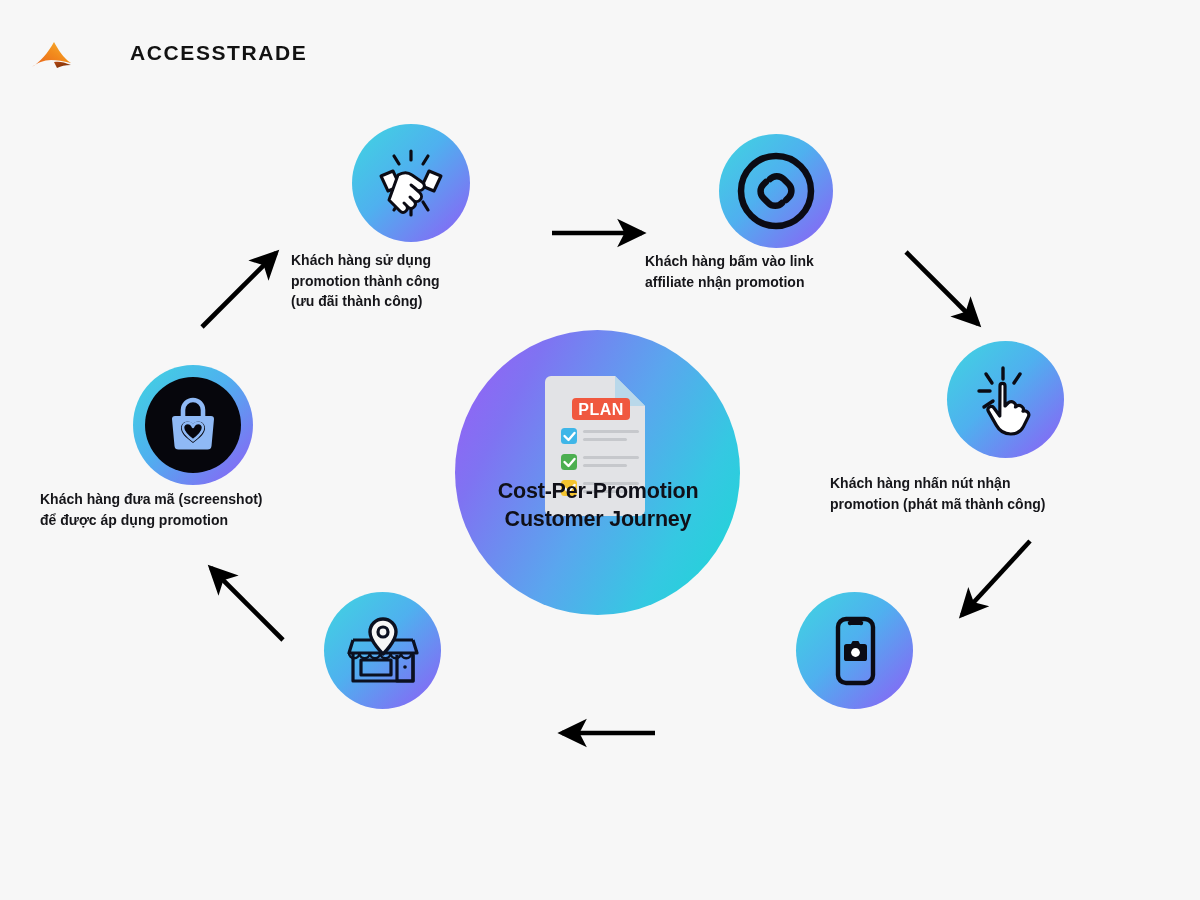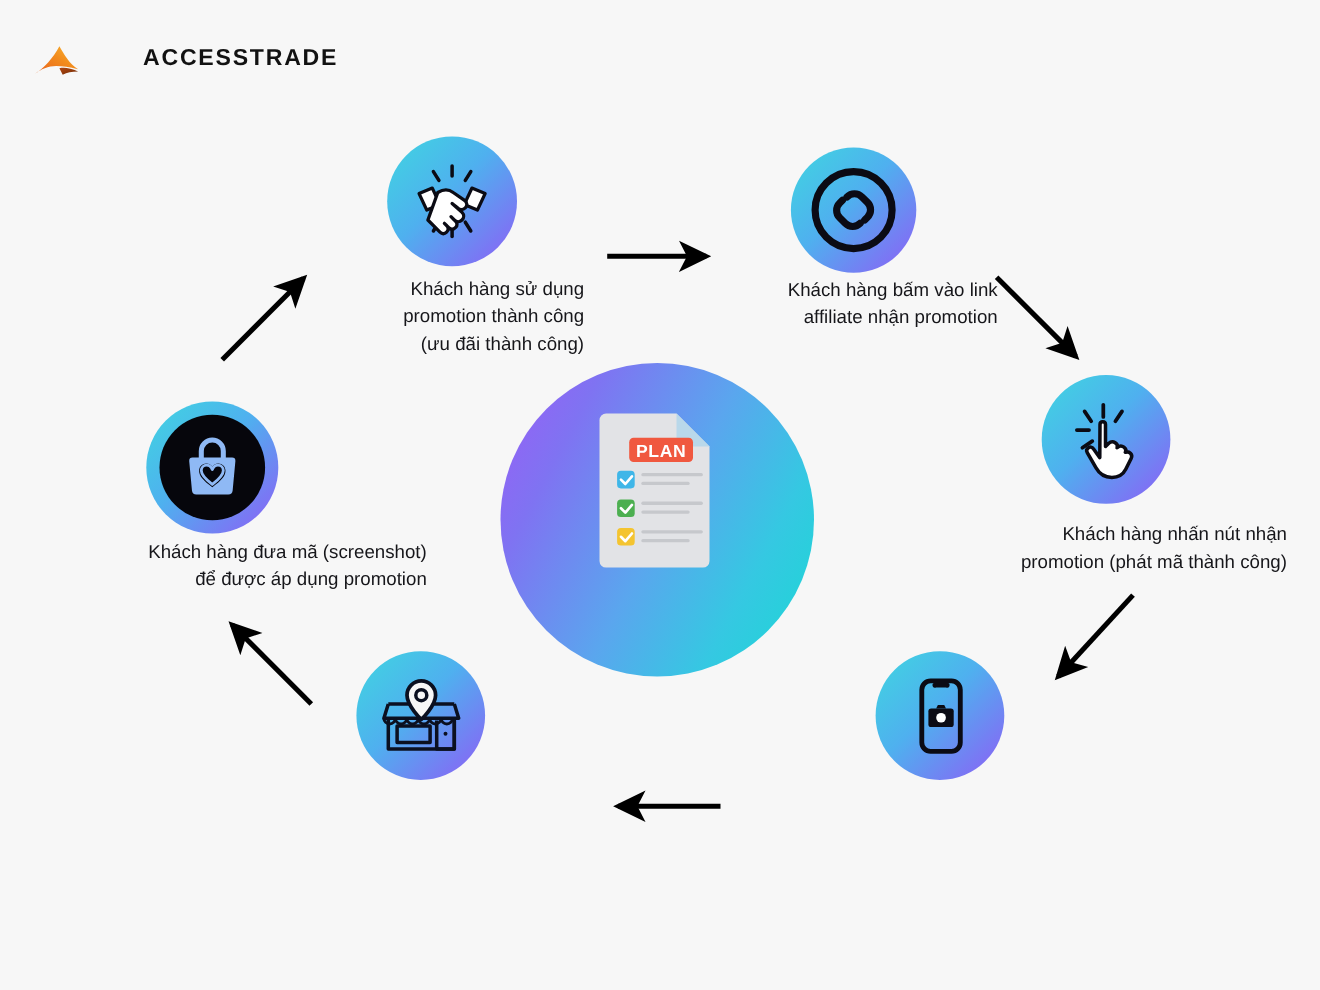--- a/index.html
+++ b/index.html
@@ -21,26 +21,27 @@
     margin-left:40px;
   }
   .bubble{
     position:absolute;border-radius:50%;
     display:flex;align-items:center;justify-content:center;
   }
   .bubble svg{display:block;}
 
   .caption{
     position:absolute;
-    text-align:right;
+    text-align:left;
     color:#16161a;
-    font-size:17px;
+    font-size:14px;
     line-height:1.48;
     font-family:"Liberation Sans","DejaVu Sans",sans-serif;
     white-space:pre-line;
+    font-weight:bold;
   }
 
   
   .center-circle{
     position:absolute;left:455px;top:330px;width:285px;height:285px;border-radius:50%;
     background:linear-gradient(125deg,#a濃);
   }
   .center-title{
     position:absolute;width:300px;text-align:center;
     left:448px;top:478px;
@@ -115,20 +116,22 @@
       <path d="M109.5 132 l4 4 l6 -7" stroke="#fff" stroke-width="2.4" fill="none" stroke-linecap="round" stroke-linejoin="round"></path>
       <rect x="128" y="126" width="56" height="3" rx="1.5" fill="#c6c8cc"></rect>
       <rect x="128" y="134" width="44" height="3" rx="1.5" fill="#c6c8cc"></rect>
 
       <rect x="106" y="150" width="16" height="16" rx="3.5" fill="#f4c430"></rect>
       <path d="M109.5 158 l4 4 l6 -7" stroke="#fff" stroke-width="2.4" fill="none" stroke-linecap="round" stroke-linejoin="round"></path>
       <rect x="128" y="152" width="56" height="3" rx="1.5" fill="#c6c8cc"></rect>
       <rect x="128" y="160" width="44" height="3" rx="1.5" fill="#c6c8cc"></rect>
     </svg>
   </div>
+  <div class="center-title">Cost-Per-Promotion
+Customer Journey</div>
 
   <div class="bubble" style="left:352px;top:124px;width:118px;height:118px;background:linear-gradient(135deg,#3fd6e0 0%,#4fb0ef 45%,#8f5cf6 100%);">
     <svg width="78" height="78" viewBox="0 0 78 78">
       <g stroke="#0b0b14" stroke-width="3.2" stroke-linecap="round">
         <line x1="39" y1="7" x2="39" y2="16"></line>
         <line x1="22" y1="12" x2="27" y2="20"></line>
         <line x1="56" y1="12" x2="51" y2="20"></line>
         <line x1="39" y1="71" x2="39" y2="62"></line>
         <line x1="22" y1="66" x2="27" y2="58"></line>
         <line x1="56" y1="66" x2="51" y2="58"></line>

